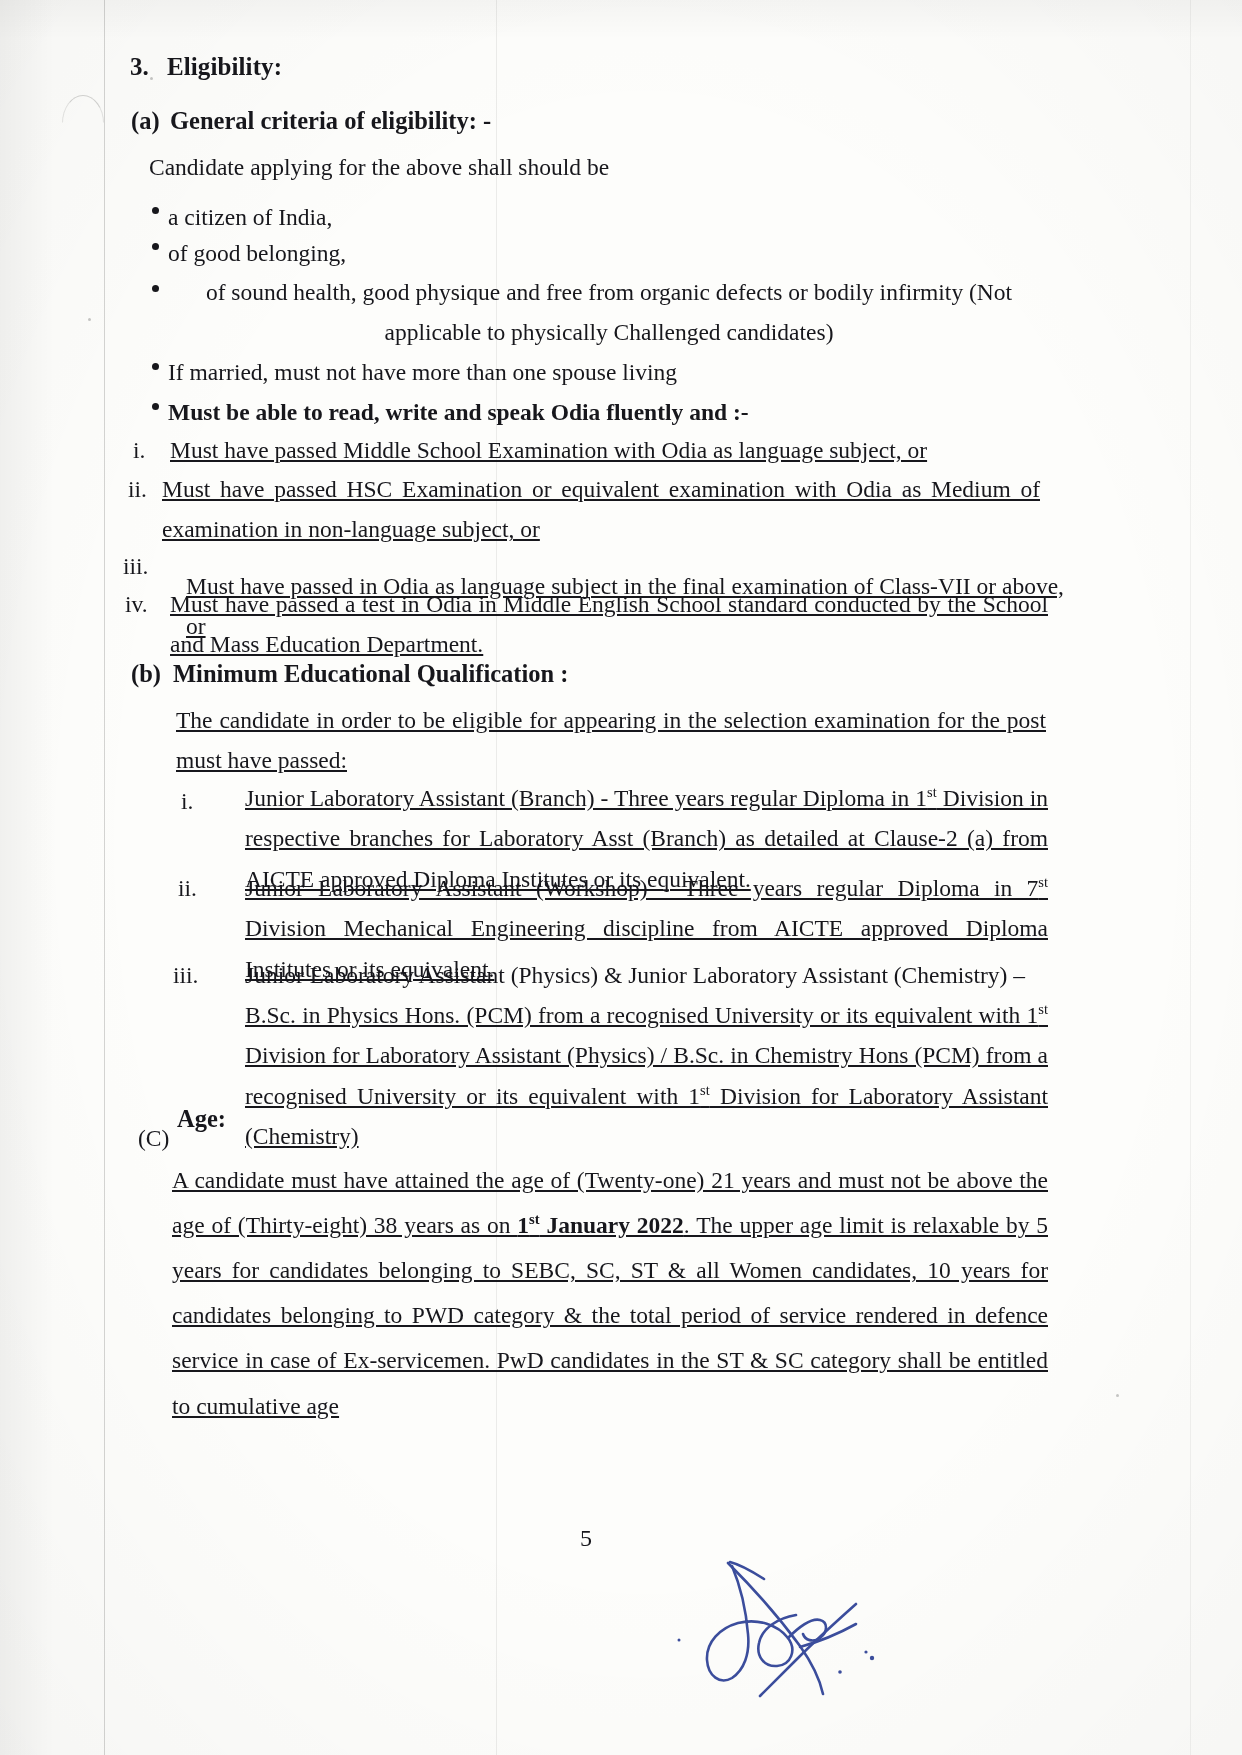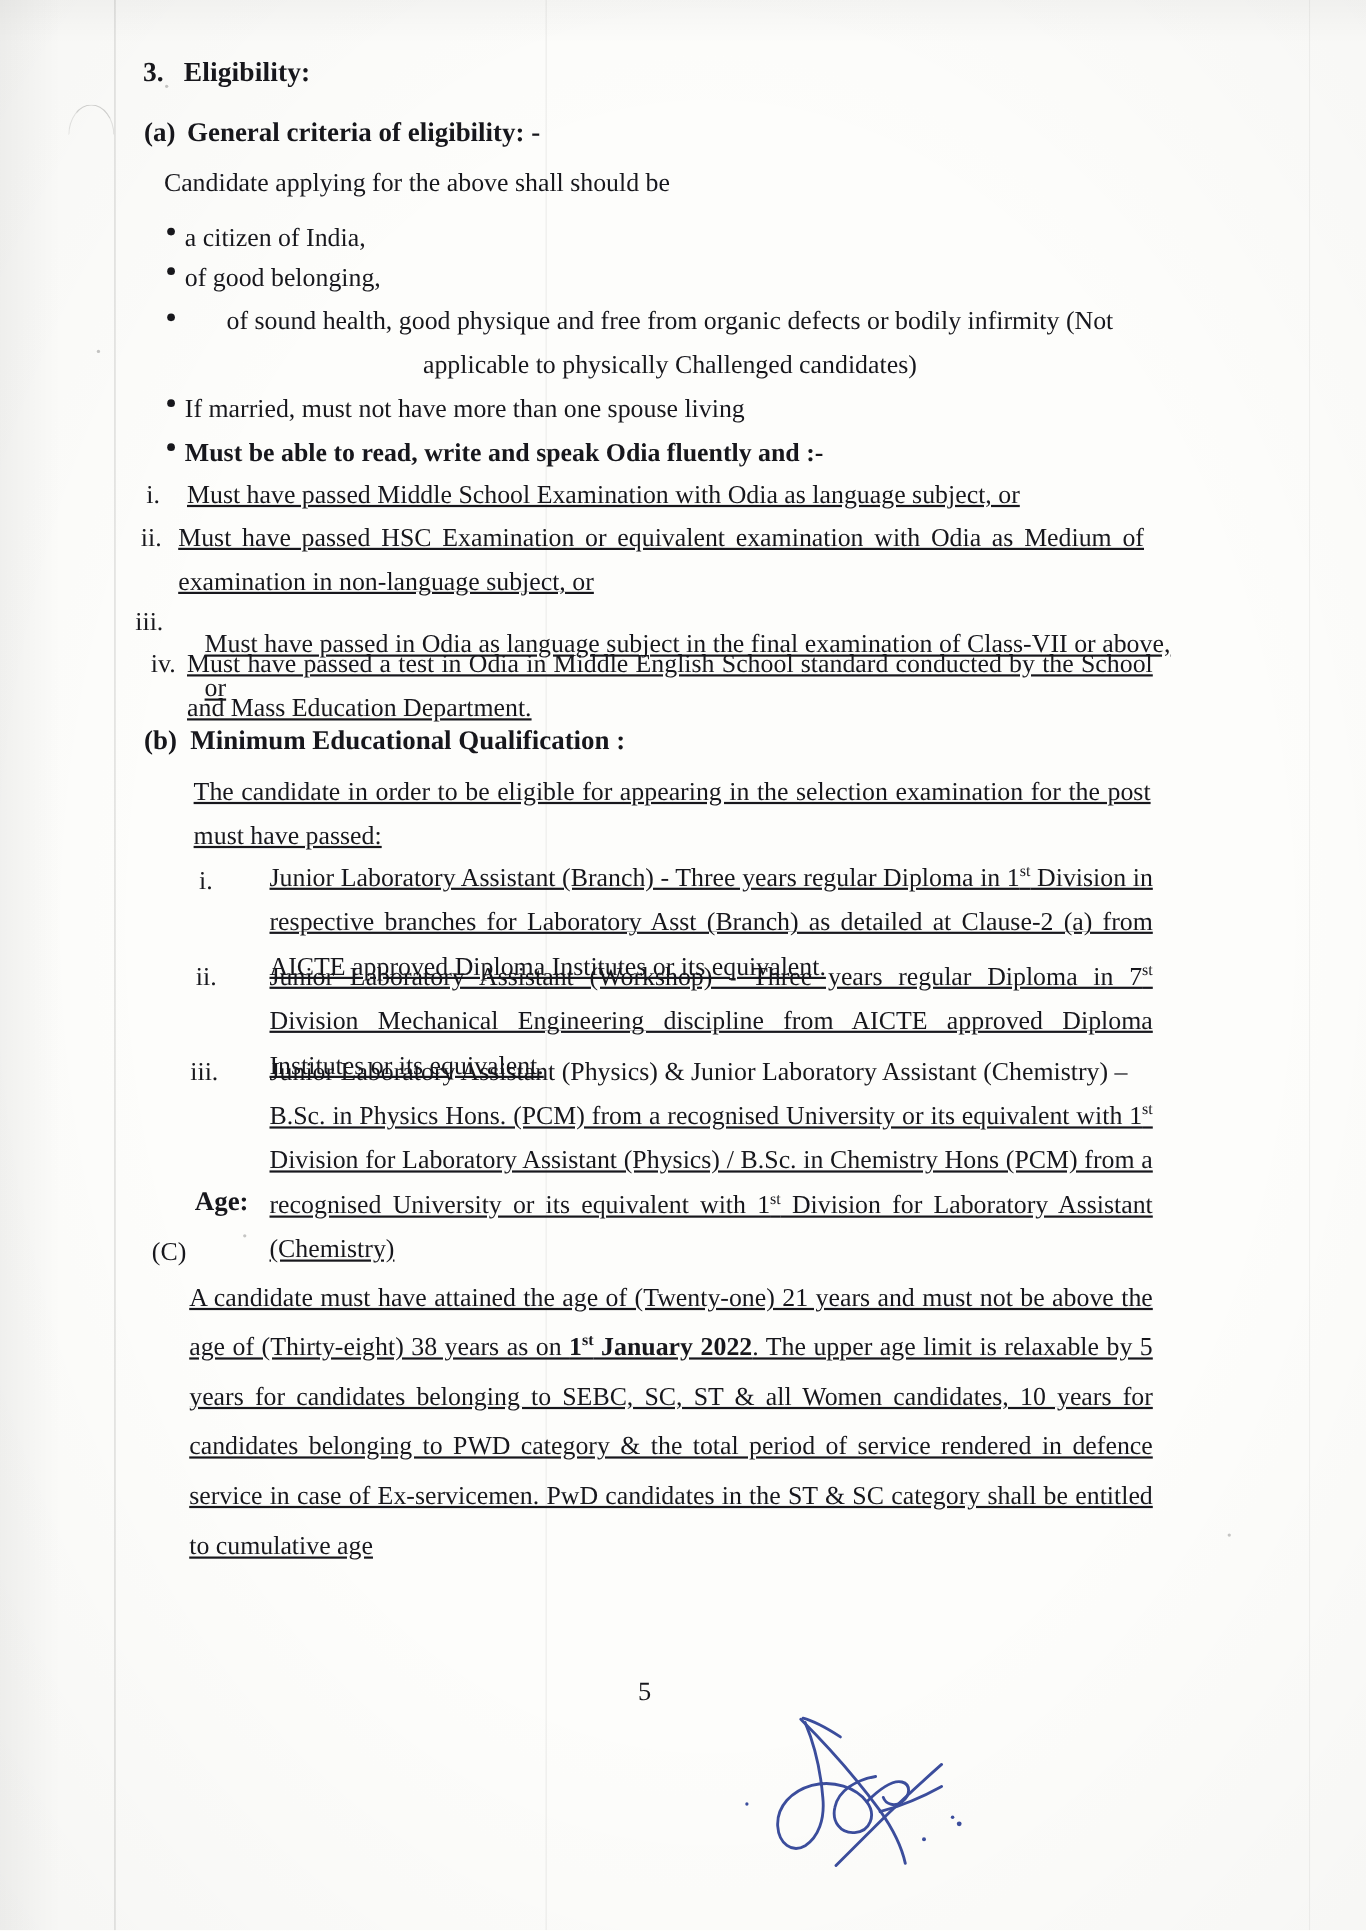--- a/index.html
+++ b/index.html
@@ -160,40 +160,40 @@
 
     <div class="num-col body-txt" style="left:133px; top:430px;">i.</div>
     <div class="txt-col body-txt just" style="left:170px; top:430px; width:878px;">Must have passed Middle School Examination with Odia as language subject, or</div>
 
     <div class="num-col body-txt" style="left:128px; top:469px;">ii.</div>
     <div class="txt-col body-txt just" style="left:162px; top:469px; width:878px;">Must have passed HSC Examination or equivalent examination with Odia as Medium of examination in non-language subject, or</div>
 
     <div class="num-col body-txt" style="left:123px; top:546px;">iii.</div>
     <div class="txt-col body-txt just" style="left:170px; top:566px; width:878px;margin-left:16px;">Must have passed in Odia as language subject in the final examination of Class-VII or above, or</div>
 
-    <div class="num-col body-txt" style="left:125px; top:584px;margin-left:12px;">iv.</div>
+    <div class="num-col body-txt" style="left:125px; top:584px;">iv.</div>
     <div class="txt-col body-txt just" style="left:170px; top:584px; width:878px;">Must have passed a test in Odia in Middle English School standard conducted by the School and Mass Education Department.</div>
 
     <div class="num-col h-sub" style="left:131px; top:660px;">(b)</div>
     <div class="txt-col h-sub" style="left:173px; top:660px;">Minimum Educational Qualification :</div>
 
     <div class="txt-col body-txt just" style="left:176px; top:700px; width:870px;">The candidate in order to be eligible for appearing in the selection examination for the post must have passed:</div>
 
     <div class="num-col body-txt" style="left:181px; top:781px;">i.</div>
     <div class="txt-col body-txt just" style="left:245px; top:778px; width:803px;"><span>Junior Laboratory Assistant (Branch) - Three years regular Diploma in 1</span><sup>st</sup><span> Division in respective branches for Laboratory Asst (Branch) as detailed at Clause-2 (a) from AICTE approved Diploma Institutes or its equivalent.</span></div>
 
     <div class="num-col body-txt" style="left:178px; top:868px;">ii.</div>
     <div class="txt-col body-txt just" style="left:245px; top:868px; width:803px;"><span>Junior Laboratory Assistant (Workshop) - Three years regular Diploma in 7</span><sup>st</sup><span> Division Mechanical Engineering discipline from AICTE approved Diploma Institutes or its equivalent.</span></div>
 
     <div class="num-col body-txt" style="left:173px; top:955px;">iii.</div>
     <div class="txt-col body-txt" style="left:245px; top:955px; width:803px;">Junior Laboratory Assistant (Physics) &amp; Junior Laboratory Assistant (Chemistry) –</div>
     <div class="txt-col body-txt just" style="left:245px; top:995px; width:803px;"><span>B.Sc. in Physics Hons. (PCM) from a recognised University or its equivalent with 1</span><sup>st</sup><span> Division for Laboratory Assistant (Physics) / B.Sc. in Chemistry Hons (PCM) from a recognised University or its equivalent with 1</span><sup>st</sup><span> Division for Laboratory Assistant (Chemistry)</span></div>
 
     <div class="num-col body-txt" style="left:138px; top:1118px;">(C)</div>
-    <div class="txt-col h-sub" style="left:177px; top:1079px;">Age:</div>
+    <div class="txt-col h-sub" style="left:177px; top:1105px;">Age:</div>
 
     <div class="txt-col body-txt just" style="left:172px; top:1158px; width:876px; line-height:1.92;"><span>A candidate must have attained the age of (Twenty-one) 21 years and must not be above the age of (Thirty-eight) 38 years as on </span><span class="b">1</span><sup class="b">st</sup><span class="b"> January 2022</span><span>. The upper age limit is relaxable by 5 years for candidates belonging to SEBC, SC, ST &amp; all Women candidates, 10 years for candidates belonging to PWD category &amp; the total period of service rendered in defence service in case of Ex-servicemen. PwD candidates in the ST &amp; SC category shall be entitled to cumulative age</span></div>
 
     <div class="page-num" style="left:556px; top:1525px; width:60px;">5</div>
 
     <svg class="signature" style="left:660px; top:1530px;" width="230" height="190" viewBox="0 0 230 190">
       <g fill="none" stroke="#3b4d9c" stroke-width="2.6" stroke-linecap="round" stroke-linejoin="round">
         <path d="M72 36 C 80 55, 86 80, 88 104 C 90 124, 84 140, 72 148 C 60 155, 48 146, 47 130 C 46 112, 60 98, 78 93 C 98 88, 118 95, 128 108 C 137 120, 131 135, 117 136 C 104 137, 96 126, 99 113 C 102 98, 118 88, 136 85"></path>
         <path d="M68 33 C 92 57, 118 86, 140 116 C 152 133, 160 150, 163 164"></path>
         <path d="M70 32 C 78 34, 90 40, 104 49"></path>

